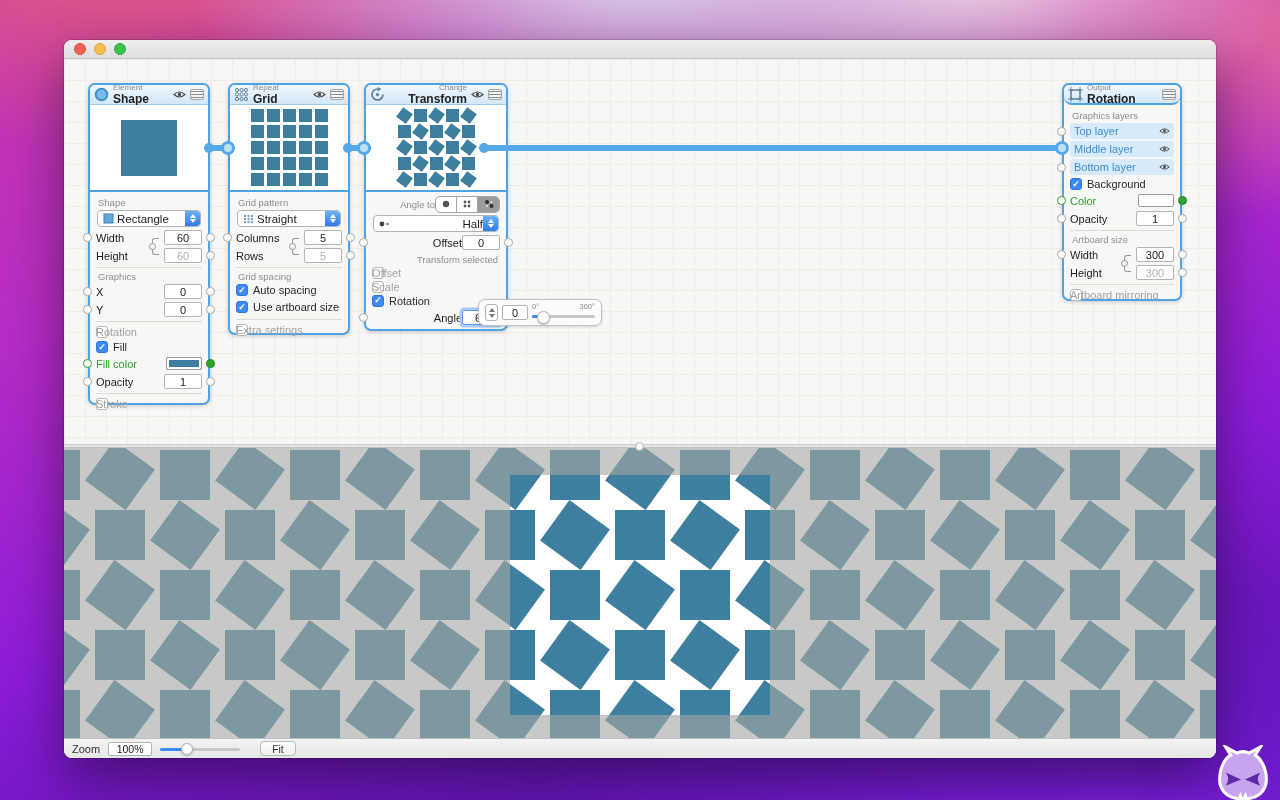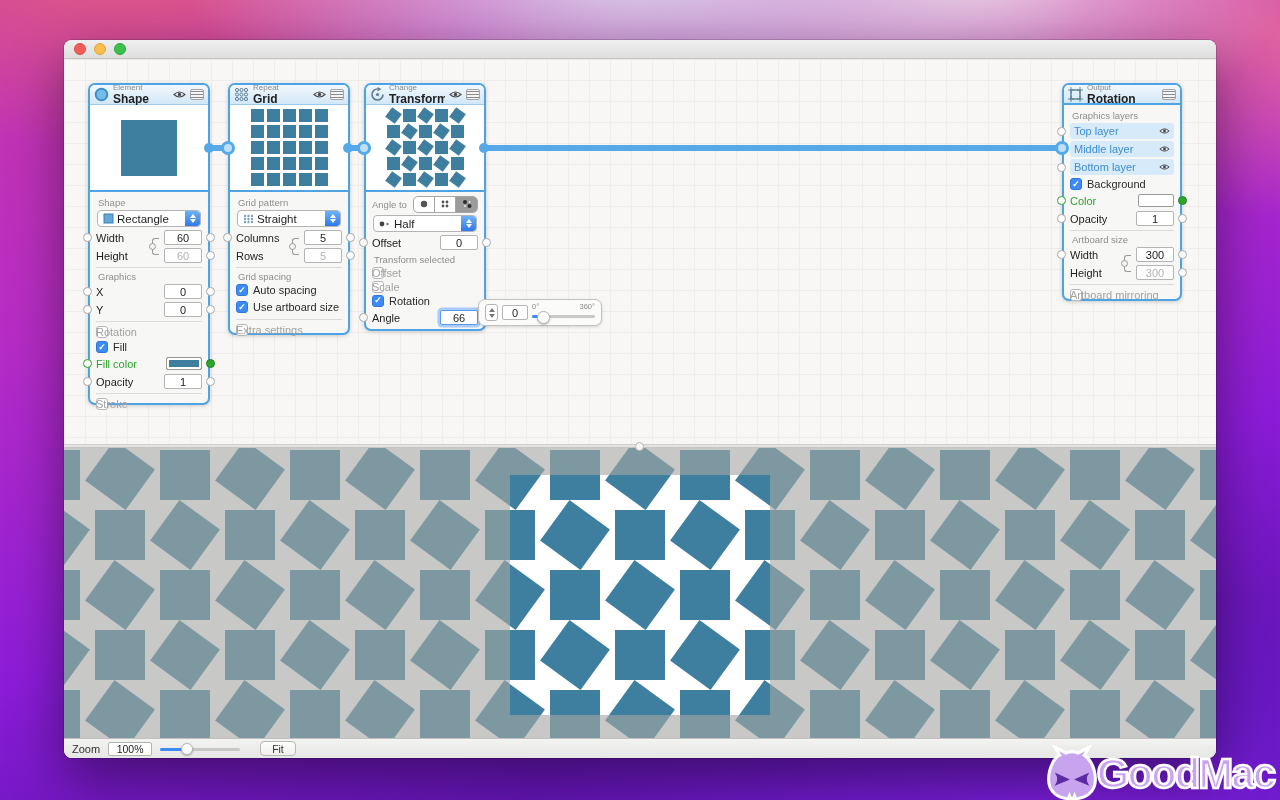--- a/index.html
+++ b/index.html
@@ -373,21 +373,21 @@
             <span class="cblabel">Use artboard size</span>
           </div>
           <div class="hline"></div>
           <div class="row cbrow">
             <span class="cb"></span>
             <span class="cblabel dim">Extra settings</span>
           </div>
         </div>
       </div>
 
-      <div class="node" style="left:300px; top:24px; width:122px; height:248px;">
+      <div class="node" style="left:300px; top:24px; width:144px; height:248px;text-align:right;">
         <div class="nhead">
           <svg width="15" height="15">
               <path d="M13 7.5 A5.5 5.5 0 1 1 7.5 2" fill="none" stroke="#5b7e94" stroke-width="1.6"></path>
               <path d="M7.5 0 L11.5 2 L7.5 4.6 Z" fill="#5b7e94"></path>
               <circle cx="7.5" cy="7.5" r="1.6" fill="#5b7e94"></circle>
             </svg>
           <span class="titles">
             <span class="nkind">Change</span>
             <span class="ntitle">Transform</span>
           </span>
@@ -508,21 +508,21 @@
         <span class="psliderwrap">
           <span class="plab l">0°</span>
           <span class="plab r">360°</span>
           <span class="ptrack"></span>
           <span class="pfill" style="width: 6.3px;"></span>
           <span class="pthumb" style="left: 5px;"></span>
         </span>
       </div>
 
       <div class="node" style="left:998px; top:24px; width:120px; height:218px;">
-        <div class="nhead" style="border-bottom:2px solid #4da3e3;">
+        <div class="nhead" style="border-bottom:2px solid #4da3e3;border-radius:8px;">
           <svg width="15" height="15">
               <rect x="3" y="3" width="9" height="9" fill="none" stroke="#5b7e94" stroke-width="1.4"></rect>
               <path d="M3 0 V6 M0 3 H6 M12 0 V6 M9 3 H15 M3 9 V15 M0 12 H6 M12 9 V15 M9 12 H15" stroke="#5b7e94" stroke-width="0.9" fill="none"></path>
             </svg>
           <span class="titles">
             <span class="nkind">Output</span>
             <span class="ntitle">Rotation</span>
           </span>
           <span class="menu-icon"></span>
         </div>
@@ -725,15 +725,14 @@
     </div>
   </div>
 
   <div class="watermark">
     <svg width="62" height="57" viewBox="0 0 60 56">
       <path d="M7 34 C7 22 13 12 18 10 L13 2 L24 8 C28 6 32 6 36 8 L47 2 L42 10 C47 13 53 22 53 34 C53 46 44 53 30 53 C16 53 7 46 7 34 Z" fill="#c9a4ee" stroke="#ffffff" stroke-width="3"></path>
       <path d="M13 27 L28 34 L13 40 Q18 33.5 13 27 Z" fill="#5b2aa4"></path>
       <path d="M47 27 L32 34 L47 40 Q42 33.5 47 27 Z" fill="#5b2aa4"></path>
       <path d="M25 52 L27.5 46 L30 52 Z M30 52 L32.5 46 L35 52 Z" fill="#ffffff"></path>
     </svg>
-    <span class="wmtext">GoodMac</span>
   </div>
 </div>
 
 </body></html>

